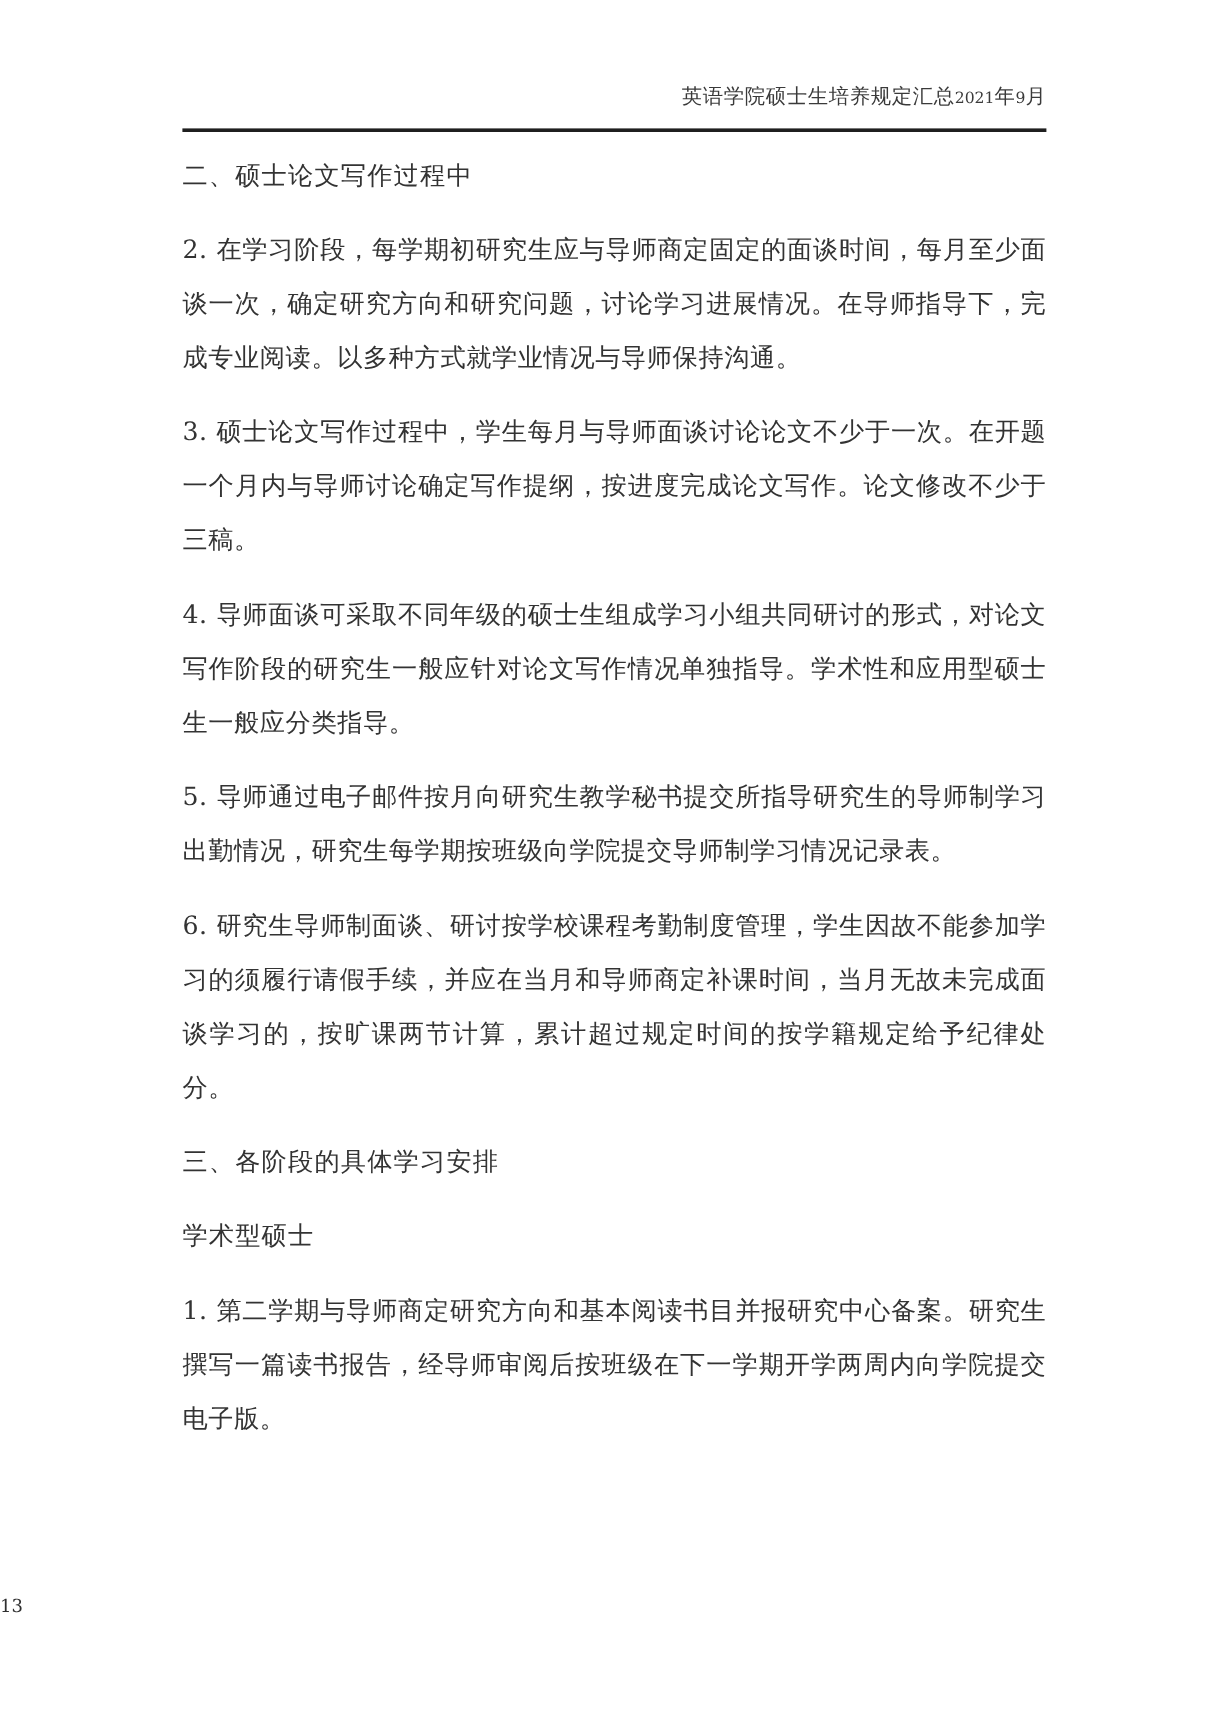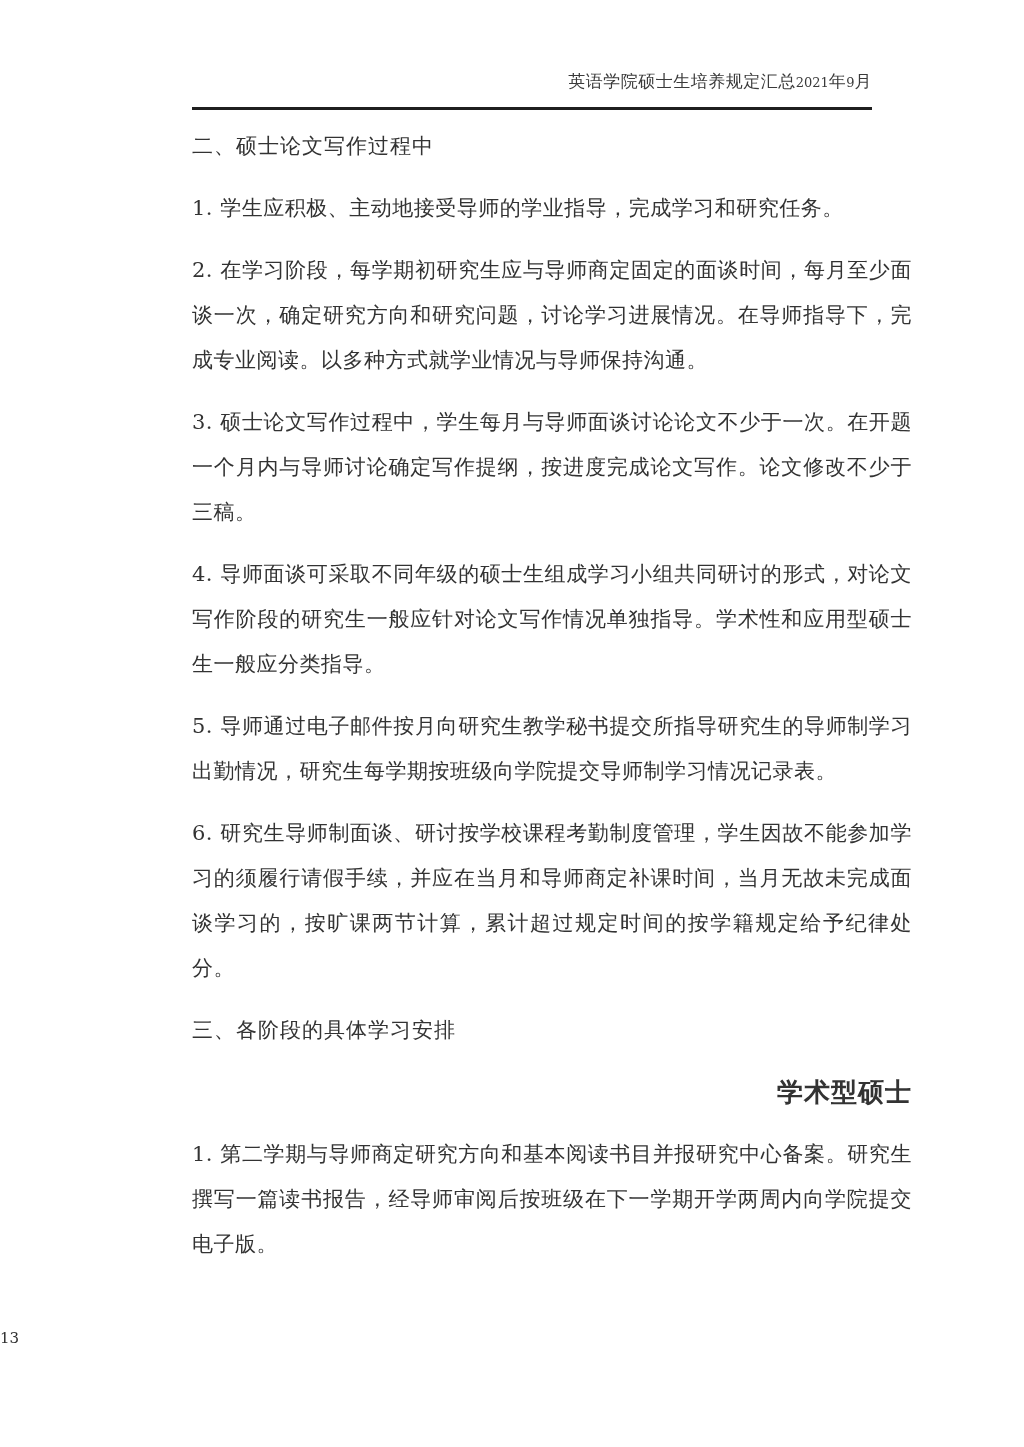--- a/index.html
+++ b/index.html
@@ -9,21 +9,20 @@
   }
   .page {
     position: relative;
     width: 1024px;
     height: 1447px;
     background: #ffffff;
     font-family: "DejaVu Serif", serif;
     color: #333333;
     box-sizing: border-box;
     overflow: hidden;
-    padding-left: 40px;
   }
   .header {
     padding-top: 70px;
     margin: 0 152px 0 152px;
     text-align: right;
     font-size: 17px;
     line-height: 22px;
     color: #3a3a3a;
     letter-spacing: 0.5px;
     white-space: nowrap;
@@ -46,27 +45,26 @@
     font-weight: normal;
     line-height: 45px;
     margin: 14px 0 17px 0;
     letter-spacing: 1px;
     color: #333333;
   }
   .sec-heading.mid {
     margin-top: 0;
   }
   .sub-heading {
-    font-size: 26px;
-    font-weight: bold;
+    font-size: 21px;
+    font-weight: normal;
     line-height: 45px;
     margin: 0 0 17px 0;
     letter-spacing: 1px;
     color: #333333;
-    text-align: right;
   }
   .para {
     font-size: 21px;
     line-height: 45px;
     margin: 0 0 17px 0;
     text-align: justify;
     text-justify: inter-ideograph;
     white-space: pre-wrap;
     letter-spacing: 0.5px;
     color: #333333;
@@ -88,21 +86,20 @@
   <div class="header">
     <span>英语学院硕士生培养规定汇总</span><span class="num">2021</span><span>年</span><span class="num">9</span><span>月</span>
   </div>
 
   <div class="rule"></div>
 
   <div class="content">
 
     <div class="sec-heading">二、硕士论文写作过程中</div>
 
-    <p class="para">1. 学生应积极、主动地接受导师的学业指导，完成学习和研究任务。</p>
     <p class="para">2. 在学习阶段，每学期初研究生应与导师商定固定的面谈时间，每月至少面谈一次，确定研究方向和研究问题，讨论学习进展情况。在导师指导下，完成专业阅读。以多种方式就学业情况与导师保持沟通。</p>
     <p class="para">3. 硕士论文写作过程中，学生每月与导师面谈讨论论文不少于一次。在开题一个月内与导师讨论确定写作提纲，按进度完成论文写作。论文修改不少于三稿。</p>
     <p class="para">4. 导师面谈可采取不同年级的硕士生组成学习小组共同研讨的形式，对论文写作阶段的研究生一般应针对论文写作情况单独指导。学术性和应用型硕士生一般应分类指导。</p>
     <p class="para">5. 导师通过电子邮件按月向研究生教学秘书提交所指导研究生的导师制学习出勤情况，研究生每学期按班级向学院提交导师制学习情况记录表。</p>
     <p class="para">6. 研究生导师制面谈、研讨按学校课程考勤制度管理，学生因故不能参加学习的须履行请假手续，并应在当月和导师商定补课时间，当月无故未完成面谈学习的，按旷课两节计算，累计超过规定时间的按学籍规定给予纪律处分。</p>
 
     <div class="sec-heading mid">三、各阶段的具体学习安排</div>
 
     <div class="sub-heading">学术型硕士</div>
 

